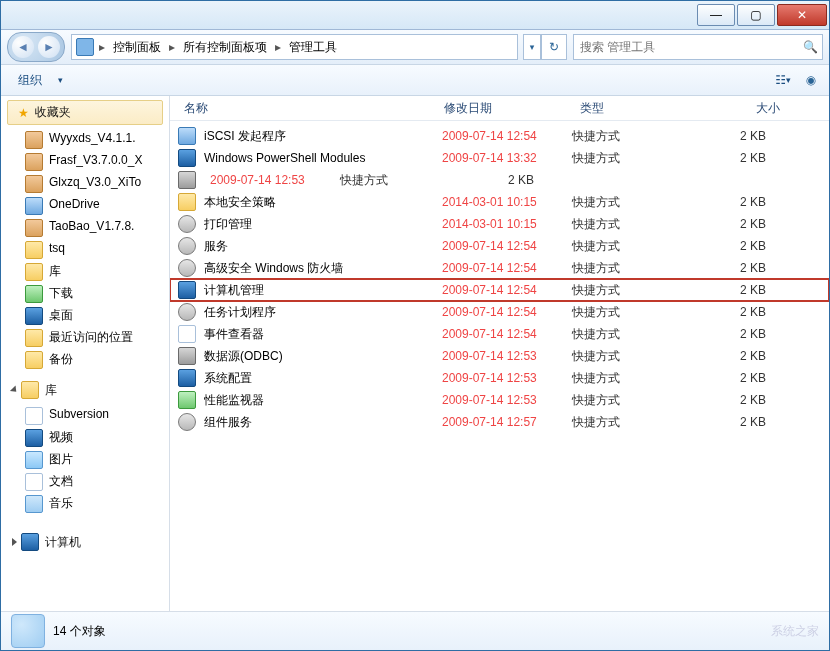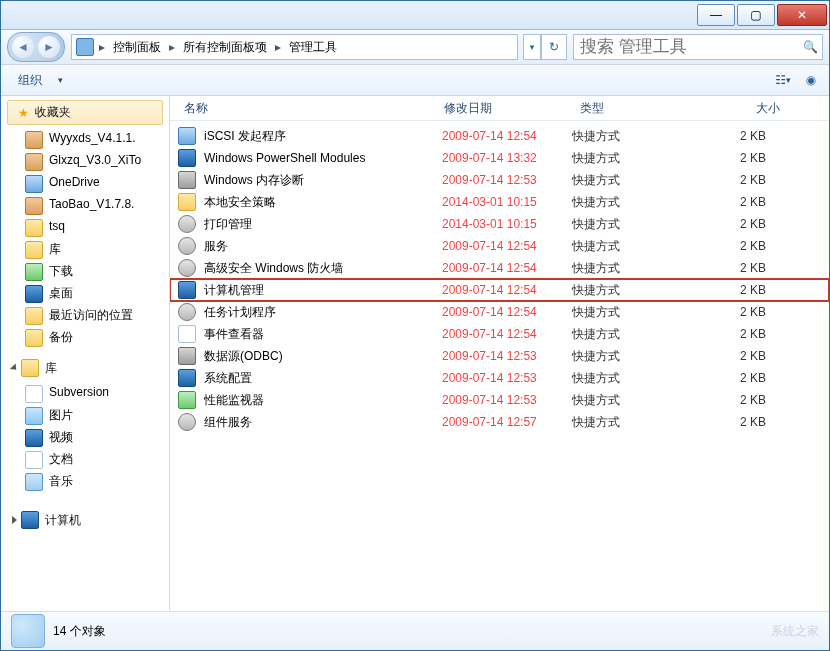--- a/index.html
+++ b/index.html
@@ -10,21 +10,21 @@
 .navbar{height:34px;background:linear-gradient(#f7fbff,#e4eef9);display:flex;align-items:center;border-bottom:1px solid #c8d6e5;padding:0 6px}
 .nav-back{width:56px;height:28px;border:1px solid #8aa9c9;border-radius:14px;background:radial-gradient(circle at 30% 30%,#d6e6f5,#a9c6e2);display:flex;align-items:center;justify-content:center;gap:4px}
 .nav-circle{width:22px;height:22px;border-radius:50%;background:radial-gradient(circle at 30% 30%,#fefefe,#cfe0f3);display:flex;align-items:center;justify-content:center;color:#5a80b2}
 .breadcrumb{flex:1;height:24px;margin:0 6px;border:1px solid #a9c0da;background:#fff;display:flex;align-items:center;padding:0 4px;gap:2px}
 .bc-icon{width:16px;height:16px;background:#7fb6e8;border:1px solid #3a7ab5}
 .bc-sep{color:#555;margin:0 3px}
 .bc-item{padding:0 3px;cursor:default}
 .bc-refresh{height:24px;width:24px;border:1px solid #a9c0da;background:#fff;display:flex;align-items:center;justify-content:center;color:#2a6496}
 .bc-dd{width:16px;height:24px;border:1px solid #a9c0da;background:#fff;display:flex;align-items:center;justify-content:center;color:#2a6496;margin-left:-1px}
 .search{width:240px;height:24px;border:1px solid #a9c0da;background:#fff;display:flex;align-items:center;padding:0 4px;margin-left:6px}
-.search input{border:none;outline:none;flex:1;font-size:17px;color:#888;background:transparent}
+.search input{border:none;outline:none;flex:1;font-size:12px;color:#888;background:transparent}
 .toolbar{height:30px;background:linear-gradient(#f7fbff,#e8f1fb);border-bottom:1px solid #c8d6e5;display:flex;align-items:center;padding:0 8px}
 .toolbar-left{display:flex;align-items:center;gap:2px}
 .org-btn{padding:3px 8px;border:1px solid transparent;border-radius:2px;display:flex;align-items:center;gap:16px;color:#1a4d80}
 .toolbar-right{margin-left:auto;display:flex;align-items:center;gap:8px;color:#1a4d80}
 .tb-icon{width:20px;height:20px;display:flex;align-items:center;justify-content:center}
 .body{flex:1;display:flex;overflow:hidden}
 .sidebar{width:168px;border-right:1px solid #d6dee8;overflow-y:auto;background:#fff}
 .side-header{margin:6px 0 2px 0;padding:3px 10px;font-size:12px;color:#111;display:flex;align-items:center;gap:6px;border:1px solid transparent}
 .side-header.fav{background:linear-gradient(#fdf5de,#fbecc6);border:1px solid #e6cf87;border-radius:2px;margin:4px 6px}
 .side-item{padding:2px 6px 2px 24px;display:flex;align-items:flex-start;gap:6px;white-space:nowrap;overflow:hidden;text-overflow:ellipsis;cursor:default}
@@ -130,20 +130,24 @@
         <span class="star">★</span>
         <span>收藏夹</span>
       </div>
       <div id="fav-list">
           <div class="side-item">
             <span class="ic ic-book"></span>
             <span>Wyyxds_V4.1.1.</span>
           </div>
           <div class="side-item">
             <span class="ic ic-book"></span>
+            <span>Frasf_V3.7.0.0_X</span>
+          </div>
+          <div class="side-item">
+            <span class="ic ic-book"></span>
             <span>Glxzq_V3.0_XiTo</span>
           </div>
           <div class="side-item">
             <span class="ic ic-blue"></span>
             <span>OneDrive</span>
           </div>
           <div class="side-item">
             <span class="ic ic-book"></span>
             <span>TaoBao_V1.7.8.</span>
           </div>
@@ -177,26 +181,26 @@
         <span class="tri open"></span>
         <span class="ic ic-folder" style="width:16px;height:16px"></span>
         <span>库</span>
       </div>
       <div id="lib-list">
           <div class="side-item">
             <span class="ic ic-doc"></span>
             <span>Subversion</span>
           </div>
           <div class="side-item">
+            <span class="ic ic-screen"></span>
+            <span>视频</span>
+          </div>
+          <div class="side-item">
             <span class="ic ic-pic"></span>
             <span>图片</span>
-          </div>
-          <div class="side-item">
-            <span class="ic ic-screen"></span>
-            <span>视频</span>
           </div>
           <div class="side-item">
             <span class="ic ic-doc"></span>
             <span>文档</span>
           </div>
           <div class="side-item">
             <span class="ic ic-music"></span>
             <span>音乐</span>
           </div>
         </div>
@@ -225,21 +229,20 @@
           </div>
           <div class="row">
             <span class="ic ic-screen"></span>
             <span class="cell-name">Windows PowerShell Modules</span>
             <span class="cell-date">2009-07-14 13:32</span>
             <span class="cell-type">快捷方式</span>
             <span class="cell-size">2 KB</span>
           </div>
           <div class="row">
             <span class="ic ic-drive"></span>
-            <span class="cell-name">Windows 内存诊断</span>
             <span class="cell-date">2009-07-14 12:53</span>
             <span class="cell-type">快捷方式</span>
             <span class="cell-size">2 KB</span>
           </div>
           <div class="row">
             <span class="ic ic-folder"></span>
             <span class="cell-name">本地安全策略</span>
             <span class="cell-date">2014-03-01 10:15</span>
             <span class="cell-type">快捷方式</span>
             <span class="cell-size">2 KB</span>

